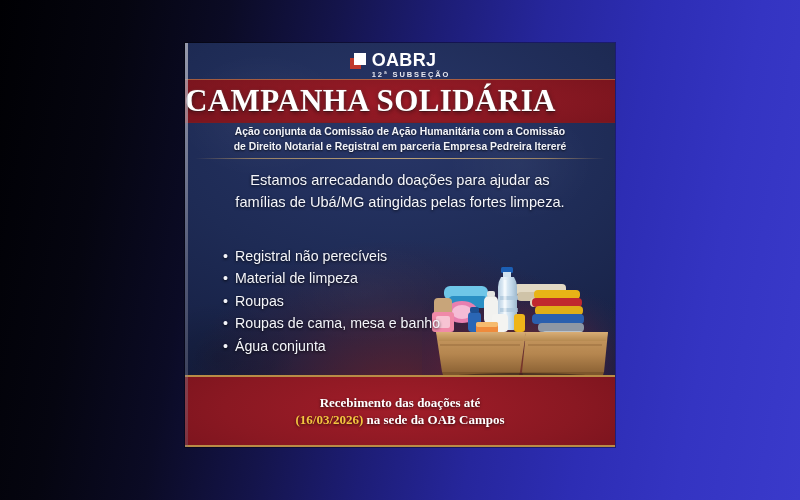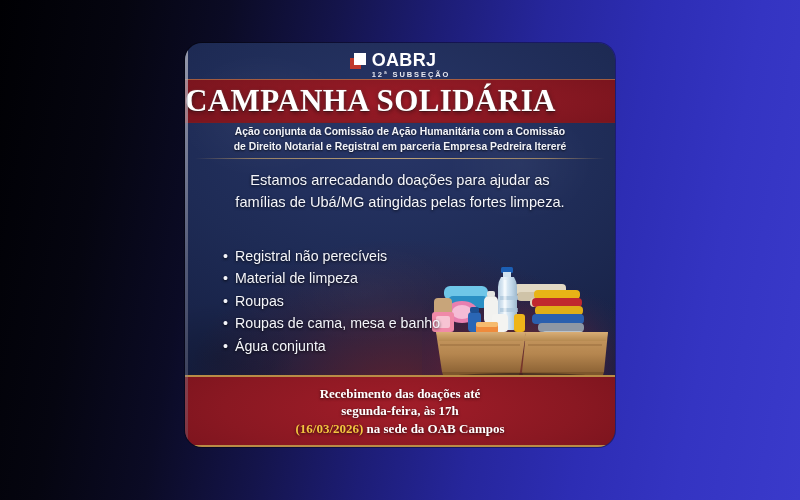--- a/index.html
+++ b/index.html
@@ -38,21 +38,20 @@
     left: 185px;
     top: 43px;
     width: 430px;
     height: 404px;
     overflow: hidden;
     background:
       radial-gradient(ellipse 70% 55% at 50% 88%, rgba(150,35,30,0.55) 0%, rgba(90,22,25,0.22) 45%, rgba(0,0,0,0) 72%),
       radial-gradient(ellipse 120% 80% at 50% 22%, #283668 0%, #1e2b55 45%, #121a3a 100%),
       linear-gradient(180deg, #212f5e 0%, #1b2750 30%, #1a2348 58%, #2a1f3e 80%, #33182c 100%);
     box-shadow: 0 0 0 1px rgba(0,0,0,0.35);
-    border-radius: 17px;
   }
   
   #poster-texture {
     position: absolute;
     inset: 0;
     pointer-events: none;
     background:
       radial-gradient(ellipse 28% 22% at 18% 18%, rgba(255,255,255,0.045), rgba(0,0,0,0) 70%),
       radial-gradient(ellipse 24% 20% at 78% 30%, rgba(255,255,255,0.035), rgba(0,0,0,0) 70%),
       radial-gradient(ellipse 30% 18% at 42% 62%, rgba(255,255,255,0.028), rgba(0,0,0,0) 70%),
@@ -392,18 +391,17 @@
     <ul id="items">
       <li><span class="bullet">•</span><span>Registral não perecíveis</span></li>
       <li><span class="bullet">•</span><span>Material de limpeza</span></li>
       <li><span class="bullet">•</span><span>Roupas</span></li>
       <li><span class="bullet">•</span><span>Roupas de cama, mesa e banho</span></li>
       <li><span class="bullet">•</span><span>Água conjunta</span></li>
     </ul>
 
     <div id="footer-banner">
       <div class="fline">Recebimento das doações até</div>
-      <div class="fline">segunda-feira, às 17h</div>
       <div class="fline"><span id="footer-date">(16/03/2026)</span><span> na sede da OAB Campos</span></div>
     </div>
 
   </div>
 </div>
 
 </body></html>

